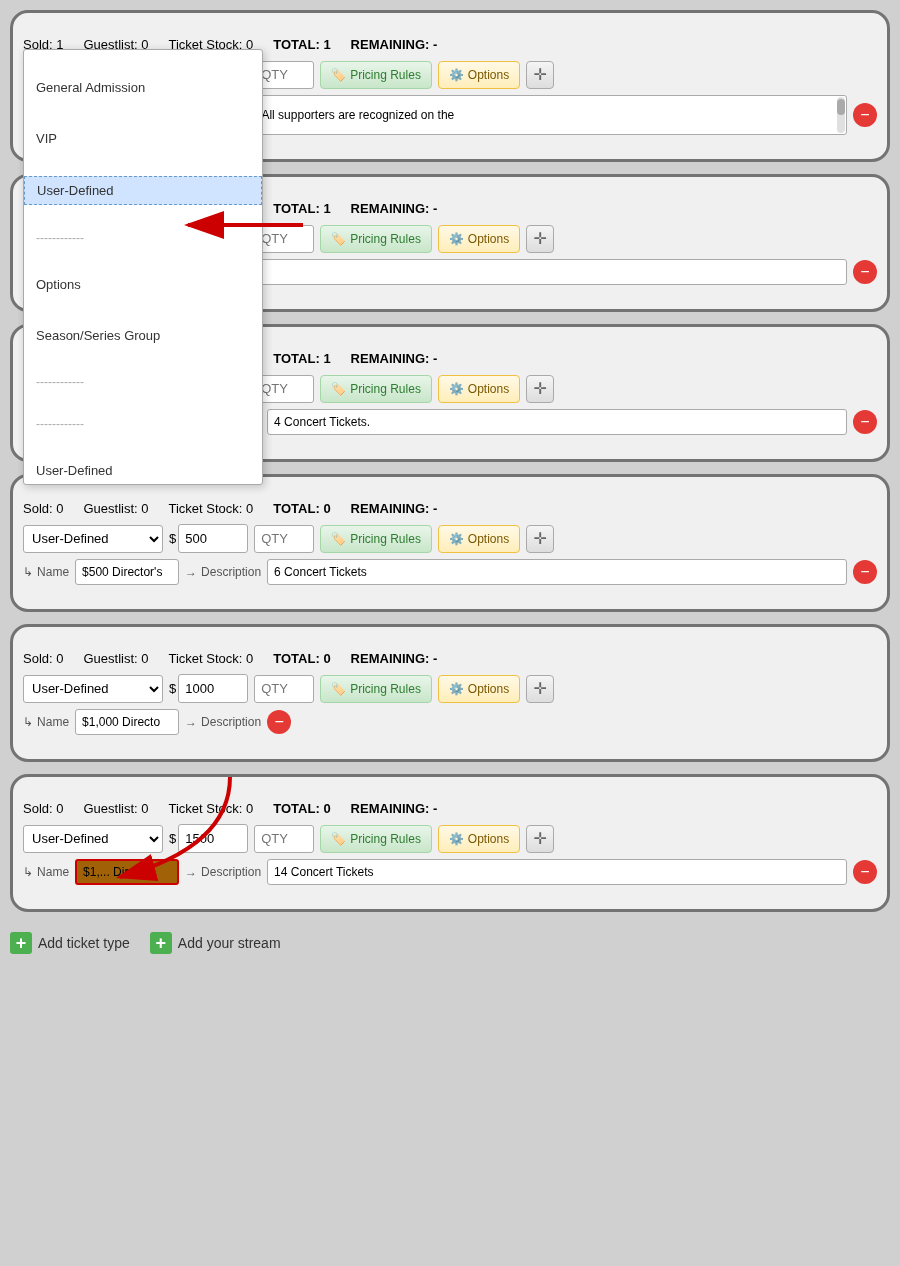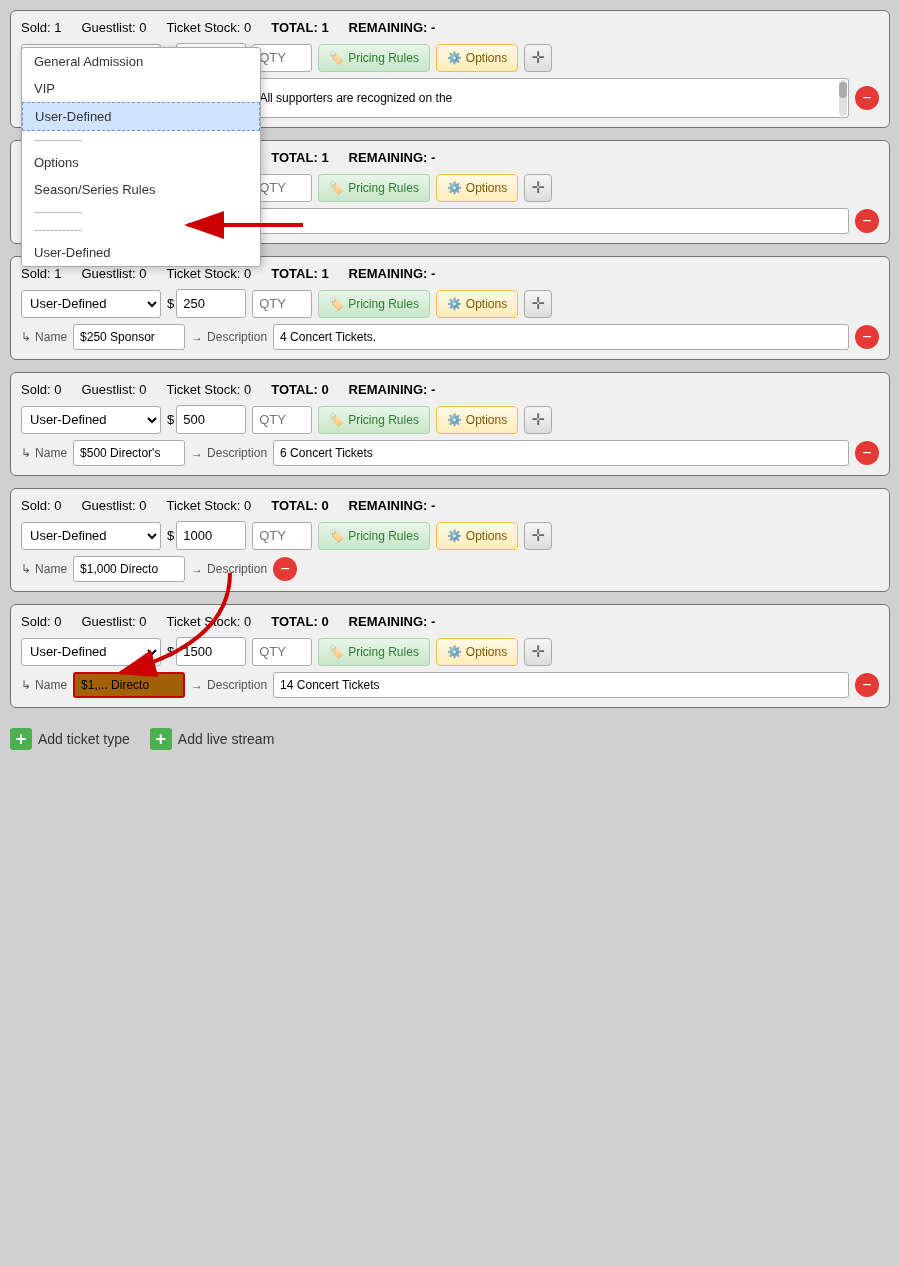--- a/index.html
+++ b/index.html
@@ -6,24 +6,24 @@
     body {
       font-family: Arial, sans-serif;
       font-size: 13px;
       background: #d0d0d0;
       padding: 10px;
       width: 900px;
     }
 
     .ticket-block {
       background: #f0f0f0;
-      border: 1px solid #737373;
-      border-radius: 6px;
+      border: 3px solid #737373;
+      border-radius: 18px;
       margin-bottom: 12px;
-      padding: 9px 10px;
+      padding: 24px 10px;
       position: relative;
     }
 
     .stats-row {
       display: flex;
       align-items: center;
       gap: 20px;
       margin-bottom: 8px;
       font-size: 13px;
     }
@@ -125,21 +125,21 @@
     .name-label {
       display: flex;
       align-items: center;
       gap: 4px;
       color: #555;
       font-size: 12px;
       white-space: nowrap;
     }
 
     .name-input {
-      width: 112px;
+      width: 104px;
       height: 26px;
       border: 1px solid #aaa;
       border-radius: 3px;
       padding: 2px 6px;
       font-size: 12px;
     }
 
     .desc-label {
       display: flex;
       align-items: center;
@@ -185,20 +185,21 @@
       border-radius: 3px;
       z-index: 100;
       box-shadow: 2px 2px 8px rgba(0,0,0,0.2);
     }
 
     .dropdown-overlay .dd-item {
       padding: 6px 12px;
       cursor: pointer;
       font-size: 13px;
       color: #333;
+      margin-top: 24px;
     }
     .dropdown-overlay .dd-item.selected { background: #d0e4ff; border: 1px dashed #6699cc; }
     .dropdown-overlay .dd-item.separator {
       color: #aaa;
       cursor: default;
       padding: 2px 12px;
       font-size: 12px;
     }
 
     
@@ -317,21 +318,21 @@
       </div>
       <button class="remove-btn">−</button>
     </div>
 
     <div class="dropdown-overlay" id="dropdown1">
       <div class="dd-item">General Admission</div>
       <div class="dd-item">VIP</div>
       <div class="dd-item selected">User-Defined</div>
       <div class="dd-item separator">------------</div>
       <div class="dd-item">Options</div>
-      <div class="dd-item">Season/Series Rules</div>
+      <div class="dd-item">Season/Series Group</div>
       <div class="dd-item separator">------------</div>
       <div class="dd-item separator">------------</div>
       <div class="dd-item">User-Defined</div>
     </div>
   </div>
 
   <div style="position:absolute; top:195px; left:168px; z-index:300; pointer-events:none;">
     <svg width="130" height="40" viewBox="0 0 130 40">
       <defs>
         <marker id="arr1" markerWidth="10" markerHeight="7" refX="9" refY="3.5" orient="auto">
@@ -557,17 +558,17 @@
     </svg>
   </div>
 
   <div class="bottom-row">
     <button class="btn-add">
       <div class="plus-icon">+</div>
       <span>Add ticket type</span>
     </button>
     <button class="btn-add">
       <div class="plus-icon">+</div>
-      <span>Add live stream</span>
+      <span>Add your stream</span>
     </button>
   </div>
 
 </div>
 
 </body></html>

